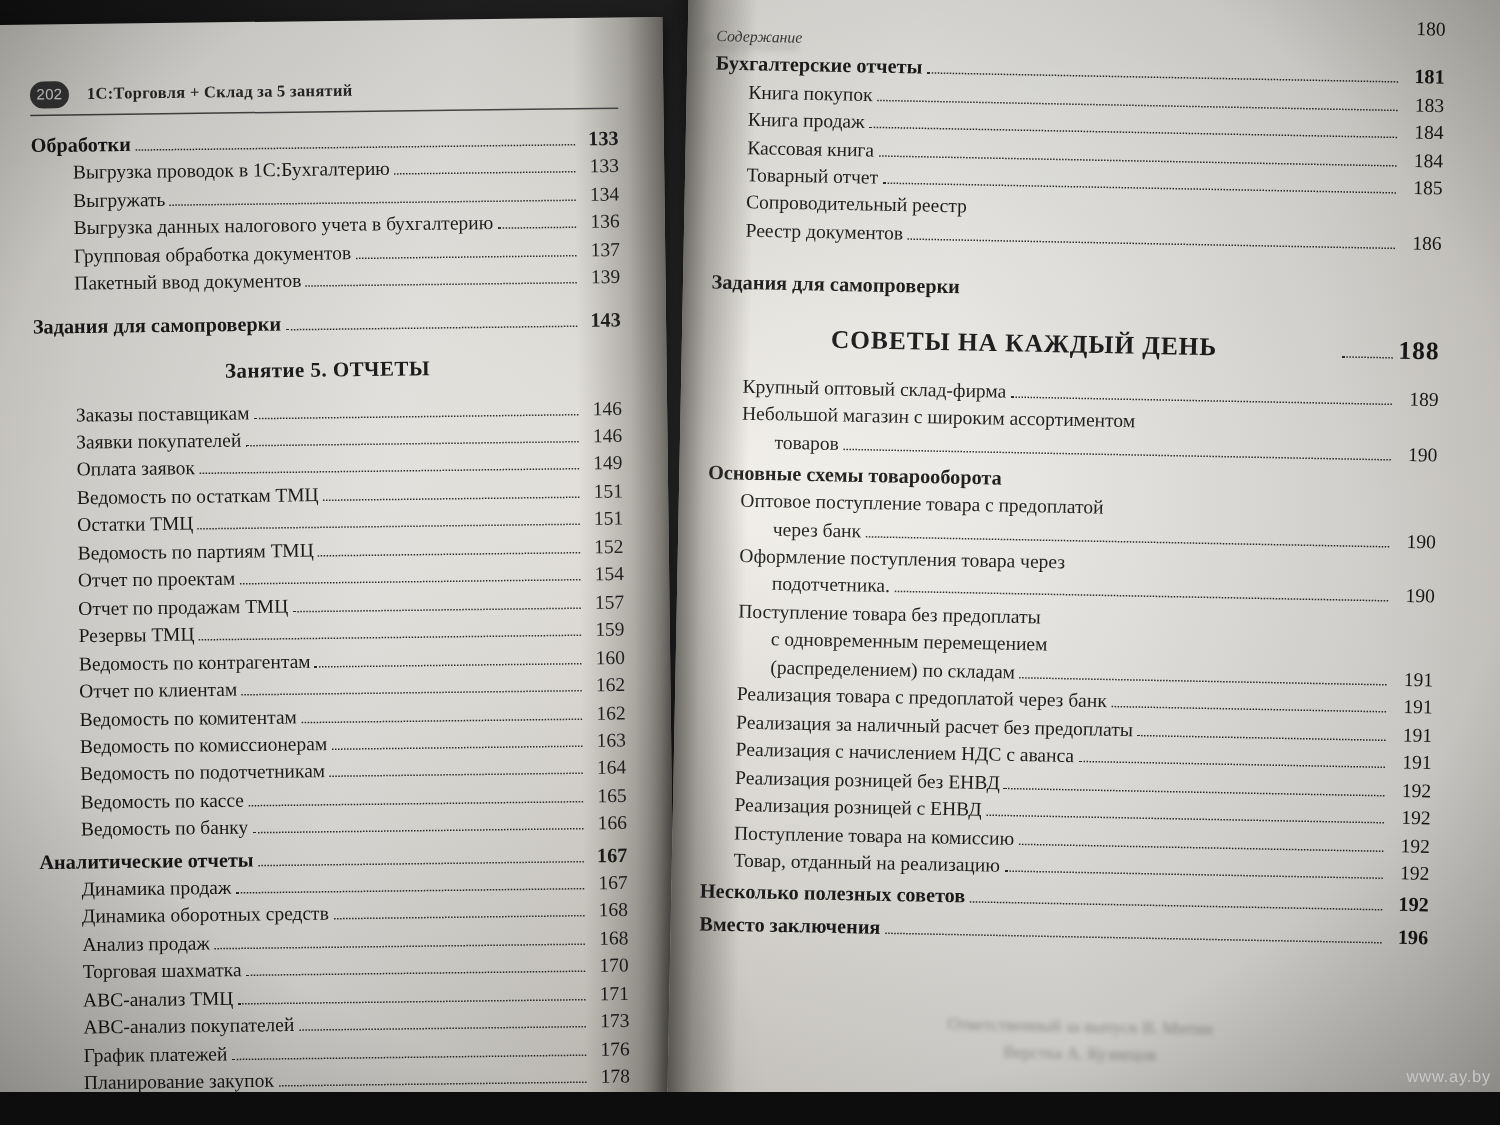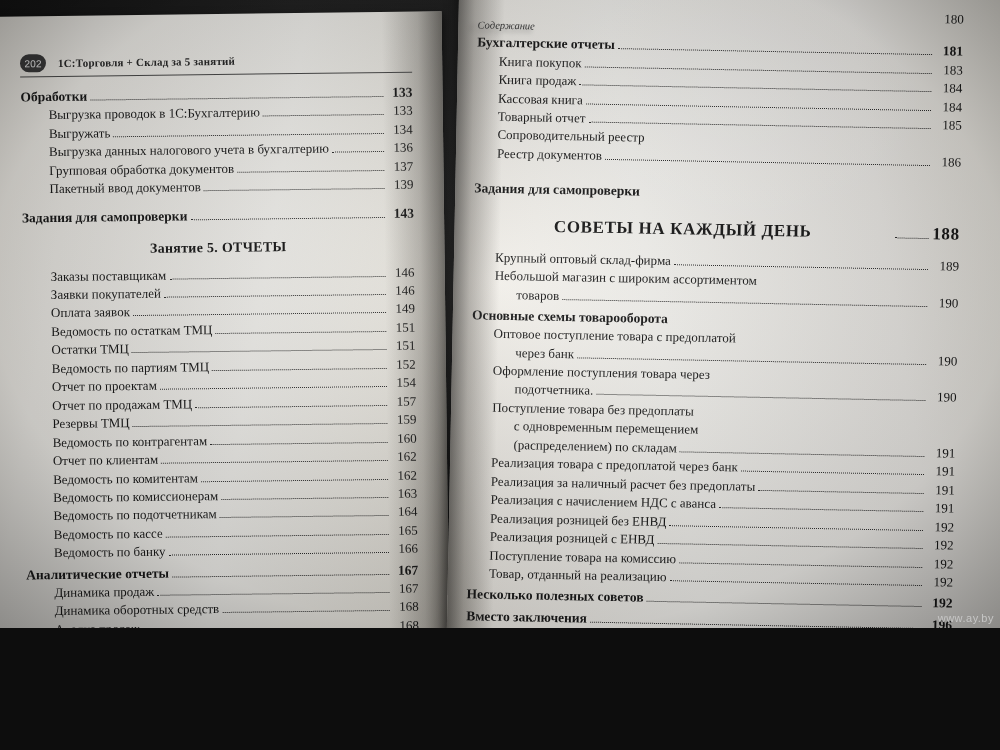--- a/index.html
+++ b/index.html
@@ -5,21 +5,21 @@
   * { box-sizing: border-box; }
   html, body {
     margin: 0; padding: 0;
     width: 1000px; height: 750px;
     overflow: hidden;
     background: #0d0d0d;
     font-family: "Liberation Serif", serif;
   }
   #photo {
     position: relative;
-    width: 1000px; height: 628px;
+    width: 1000px; height: 728px;
     background: #1a1a1a;
     overflow: hidden;
   }
 
   
   .bg-dark {
     position: absolute; inset: 0;
     background:
       linear-gradient(105deg, #151515 0%, #222 25%, #1b1b1b 60%, #101010 100%);
   }

